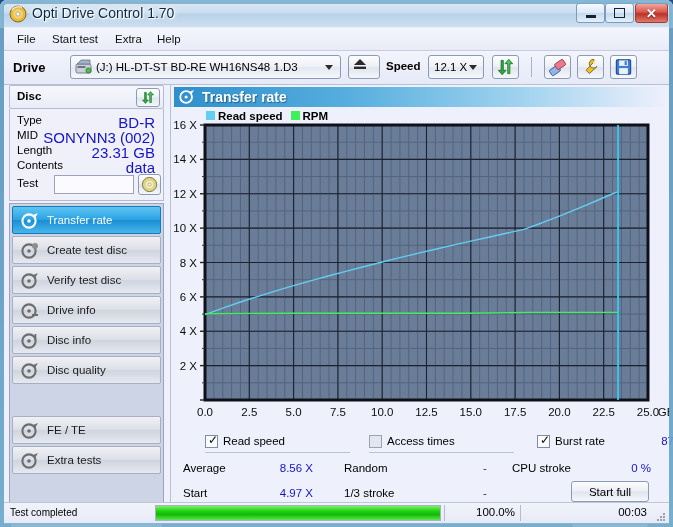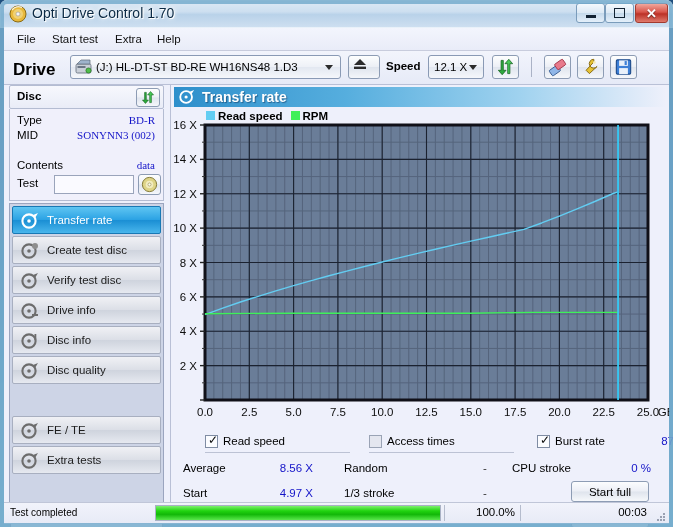--- a/index.html
+++ b/index.html
@@ -72,21 +72,21 @@
   }
   #menu-sep{
     position:absolute;left:0;top:22px;width:665px;height:1px;background:#c8ccdd;
   }
   
   #toolbar{
     position:absolute;left:0;top:23px;width:665px;height:33px;
     background:linear-gradient(180deg,#f2f4fc 0%,#e6eaf7 100%);
     border-bottom:1px solid #b9c0d6;
   }
-  #lbl-drive{position:absolute;left:9px;top:9px;font-weight:bold;font-size:17px;color:#000;}
+  #lbl-drive{position:absolute;left:9px;top:9px;font-weight:bold;font-size:13px;color:#000;}
   #drive-combo{
     position:absolute;left:66px;top:4px;width:271px;height:24px;
     background:linear-gradient(180deg,#fbfcfe 0%,#eef1f7 48%,#e3e8f1 52%,#f5f7fb 100%);
     border:1px solid #8a9ab5;border-radius:3px;box-sizing:border-box;
   }
   #drive-icon{position:absolute;left:4px;top:3px;width:17px;height:17px;}
   #drive-text{position:absolute;left:25px;top:5px;font-size:11.5px;color:#000;white-space:nowrap;}
   #drive-arrow{position:absolute;right:7px;top:9px;width:0;height:0;
     border-left:4px solid transparent;border-right:4px solid transparent;border-top:5px solid #2b2b2b;}
   #eject-btn{
@@ -126,21 +126,21 @@
     position:absolute;right:3px;top:2px;width:24px;height:19px;
     background:linear-gradient(180deg,#fdfefe 0%,#edf0f6 48%,#e0e5ee 52%,#f5f7fb 100%);
     border:1px solid #8d9cb4;border-radius:3px;box-sizing:border-box;
   }
   #disc-info{
     position:absolute;left:5px;top:24px;width:155px;height:92px;
     background:#f0f0fb;border:1px solid #b4bcd2;border-top:none;box-sizing:border-box;
   }
   .di-row{position:absolute;left:0;width:153px;height:16px;}
   .di-key{position:absolute;left:7px;top:0;font-size:11.5px;color:#000;}
-  .di-val{position:absolute;right:8px;top:0;font-size:11px;color:#1414c8;font-family:Liberation Serif, serif;}
+  .di-val{position:absolute;right:8px;top:0;font-size:15px;color:#1414c8;}
   #label-input{
     position:absolute;left:44px;top:66px;width:80px;height:19px;
     background:#fafaff;border:1px solid #9aa4bb;box-sizing:border-box;
   }
   #label-cd-btn{
     position:absolute;left:128px;top:65px;width:23px;height:21px;
     background:linear-gradient(180deg,#fdfefe 0%,#edf0f6 48%,#e0e5ee 52%,#f5f7fb 100%);
     border:1px solid #8d9cb4;border-radius:3px;box-sizing:border-box;
   }
   
@@ -345,20 +345,24 @@
       </div>
 
       <div id="disc-info">
         <div class="di-row" style="top:5px">
           <span class="di-key">Type</span>
           <span class="di-val">BD-R</span>
         </div>
         <div class="di-row" style="top:20px">
           <span class="di-key">MID</span>
           <span class="di-val">SONYNN3 (002)</span>
+        </div>
+        <div class="di-row" style="top:35px">
+          <span class="di-key">Length</span>
+          <span class="di-val">23.31 GB</span>
         </div>
         <div class="di-row" style="top:50px">
           <span class="di-key">Contents</span>
           <span class="di-val">data</span>
         </div>
         <div class="di-row" style="top:68px">
           <span class="di-key">Test</span>
         </div>
         <input id="label-input" type="text" value="" placeholder="" style="">
         <div id="label-cd-btn">

